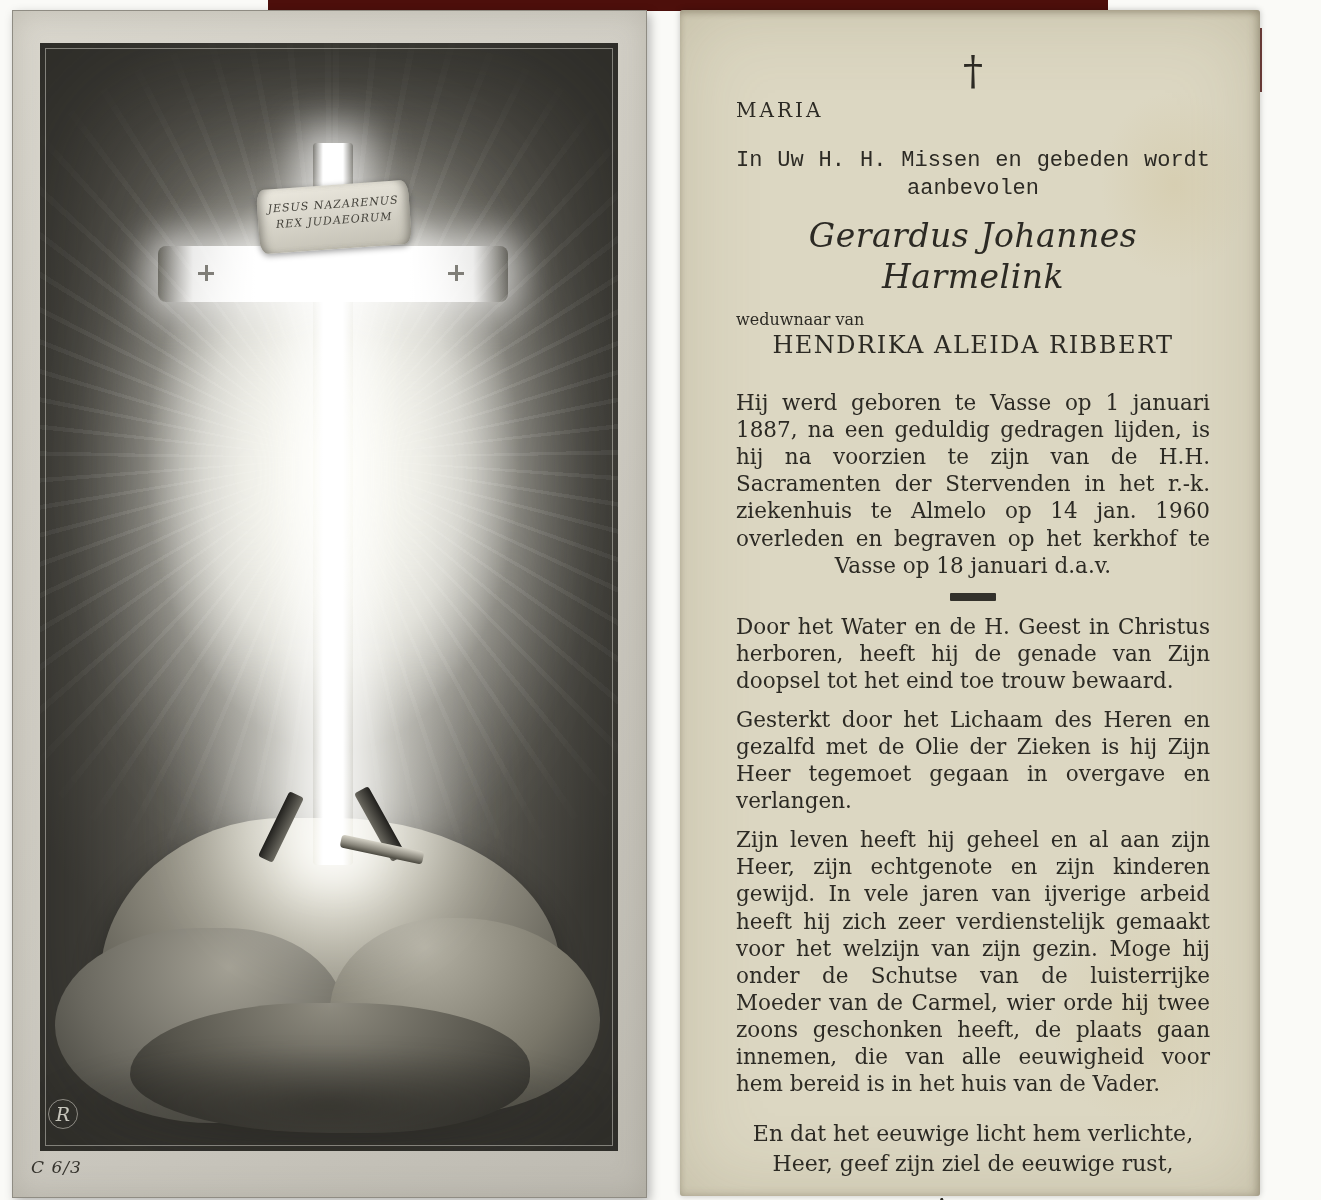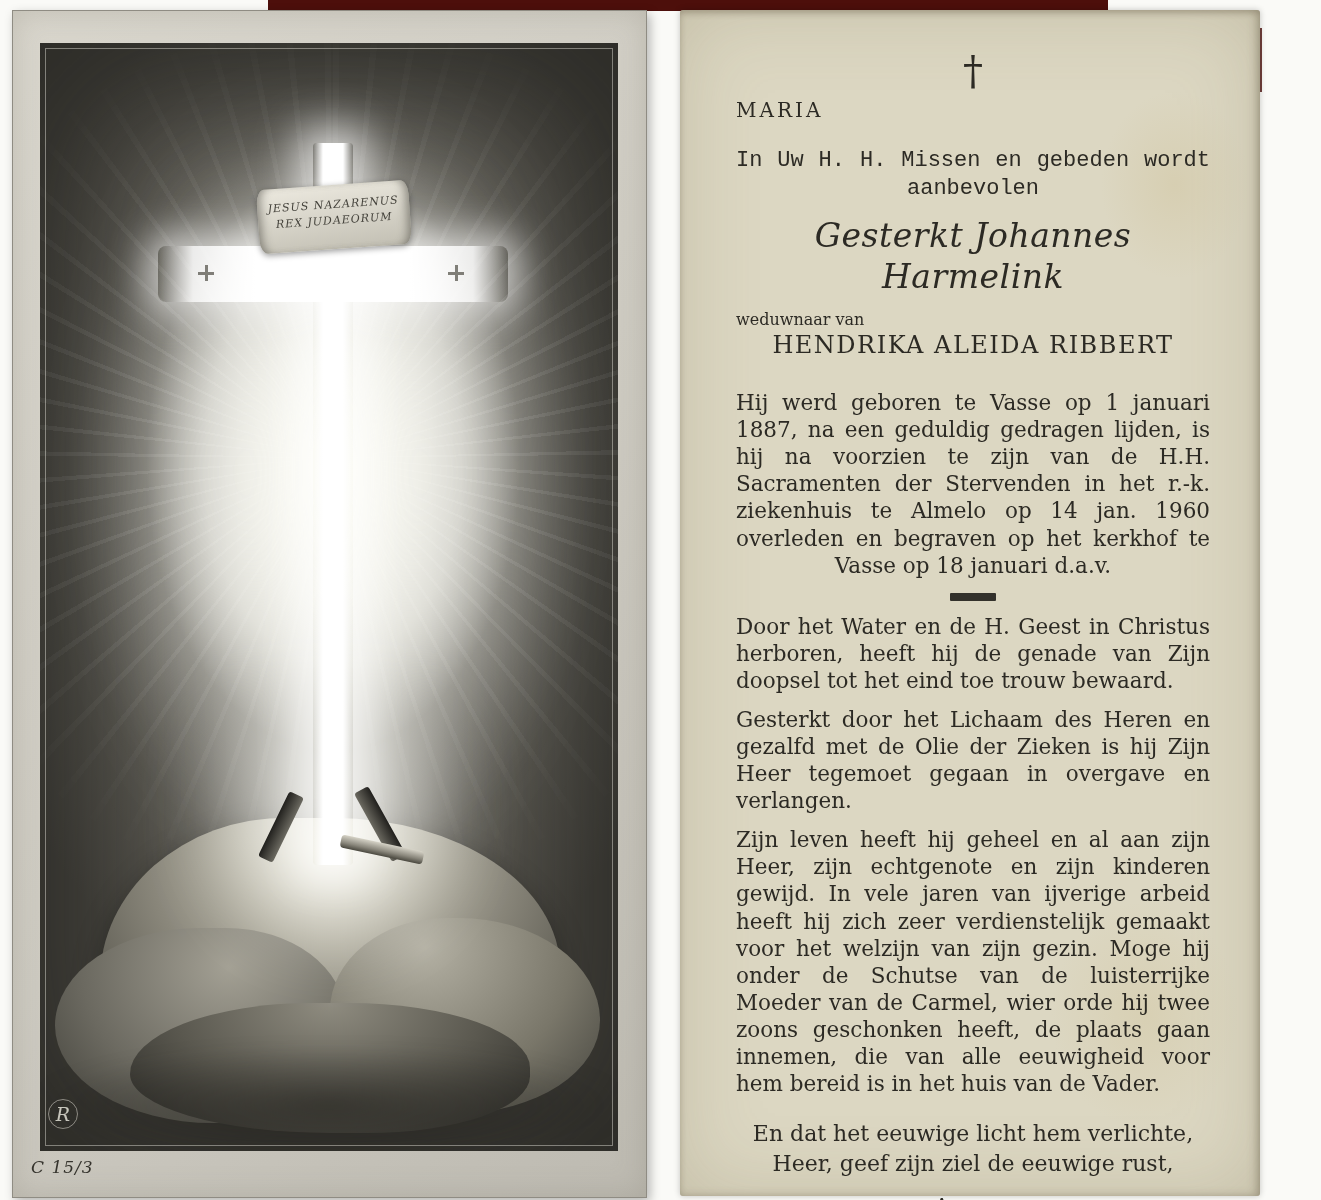--- a/index.html
+++ b/index.html
@@ -196,32 +196,32 @@
         <span>REX JUDAEORUM</span>
       </div>
 
       <div class="stick stick-1"></div>
       <div class="stick stick-2"></div>
       <div class="stick stick-3"></div>
 
       <div class="monogram">R</div>
       <div class="frame"></div>
     </div>
-    <div class="plate-mark">C 15/3</div>
+    <div class="plate-mark">C 6/3</div>
   </div>
 
   <div class="card-right">
     <div class="stain stain-1"></div>
     <div class="stain stain-2"></div>
 
     <div class="card-right-inner">
       <div class="cross-symbol">†</div>
       <div class="maria">MARIA</div>
       <p class="intro">In Uw H. H. Missen en gebeden wordt aanbevolen</p>
-      <div class="name">Gesterkt Johannes Harmelink</div>
+      <div class="name">Gerardus Johannes Harmelink</div>
       <div class="relation">weduwnaar van</div>
       <div class="spouse">HENDRIKA ALEIDA RIBBERT</div>
       <p class="bio">Hij werd geboren te Vasse op 1 januari 1887, na een geduldig gedragen lijden, is hij na voorzien te zijn van de H.H. Sacramenten der Stervenden in het r.-k. ziekenhuis te Almelo op 14 jan. 1960 overleden en begraven op het kerkhof te Vasse op 18 januari d.a.v.</p>
       <div class="divider"></div>
       <p class="para">Door het Water en de H. Geest in Christus herboren, heeft hij de genade van Zijn doopsel tot het eind toe trouw bewaard.</p>
       <p class="para">Gesterkt door het Lichaam des Heren en gezalfd met de Olie der Zieken is hij Zijn Heer tegemoet gegaan in overgave en verlangen.</p>
       <p class="para">Zijn leven heeft hij geheel en al aan zijn Heer, zijn echtgenote en zijn kinderen gewijd. In vele jaren van ijverige arbeid heeft hij zich zeer verdienstelijk gemaakt voor het welzijn van zijn gezin. Moge hij onder de Schutse van de luisterrijke Moeder van de Carmel, wier orde hij twee zoons geschonken heeft, de plaats gaan innemen, die van alle eeuwigheid voor hem bereid is in het huis van de Vader.</p>
       <div class="prayer">
         <div>En dat het eeuwige licht hem verlichte,</div>
         <div>Heer, geef zijn ziel de eeuwige rust,</div>

